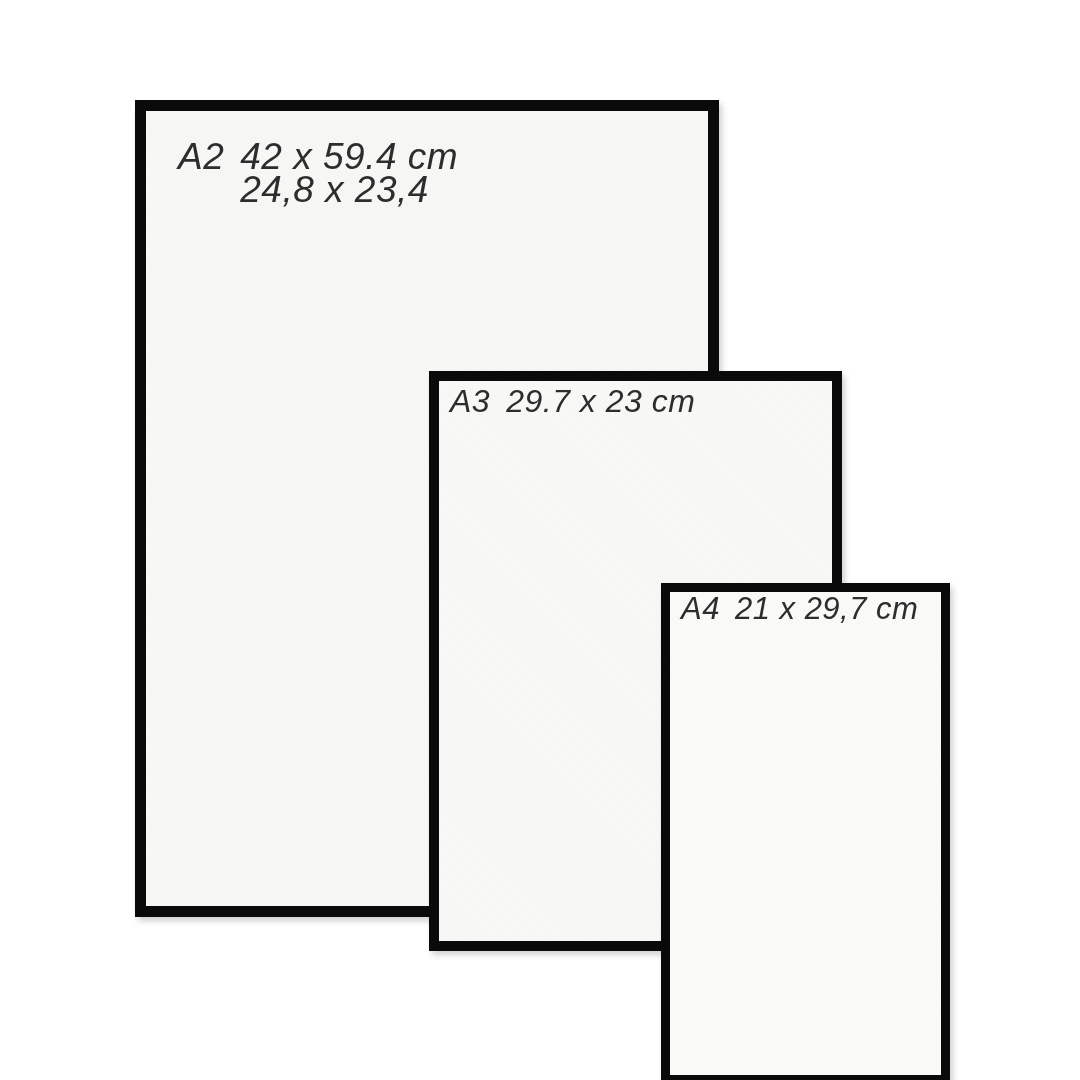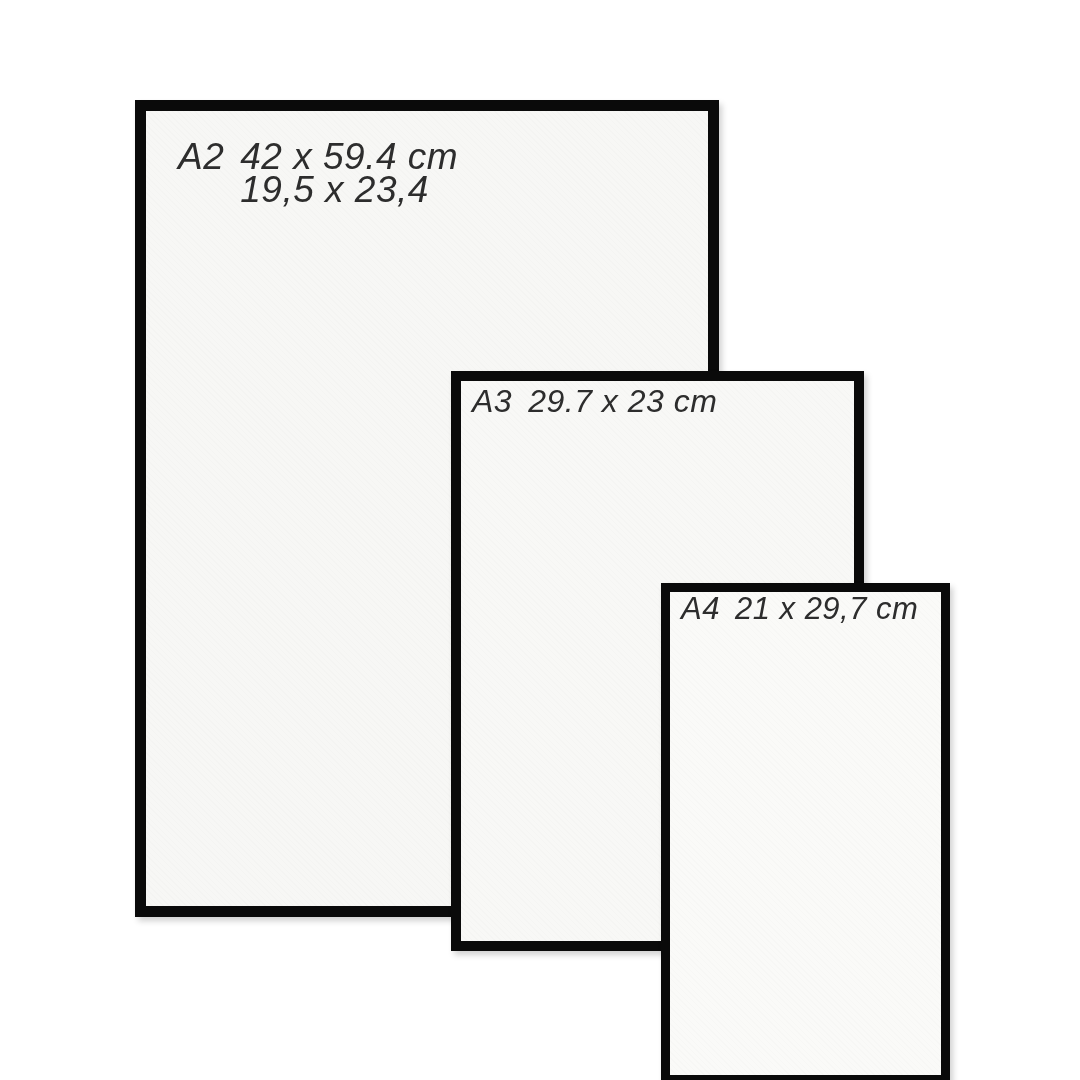--- a/index.html
+++ b/index.html
@@ -39,21 +39,20 @@
     border-width: 11px;
     background: #f7f7f5;
     z-index: 1;
   }
   .frame-a3 {
     left: 429px; top: 371px;
     width: 413px; height: 580px;
     border-width: 10px;
     background: #f8f8f6;
     z-index: 2;
-    margin-left: 22px;
   }
   .frame-a4 {
     left: 661px; top: 583px;
     width: 289px; height: 501px;
     border-width: 9px;
     background: #fafaf8;
     z-index: 3;
   }
   .label {
     position: relative;
@@ -92,21 +91,21 @@
 <body>
 
 <div class="canvas">
 
   <section class="frame frame-a2">
     <div class="paper-texture"></div>
     <div class="label">
       <span class="code">A2</span>
       <span class="dims">
         <span class="cm">42 x 59.4 cm</span>
-        <span class="in">19,5 x 23,4</span>
+        <span class="in">24,8 x 23,4</span>
       </span>
     </div>
   </section>
 
   <section class="frame frame-a3">
     <div class="paper-texture"></div>
     <div class="label">
       <span class="code">A3</span>
       <span class="dims">
         <span class="cm">29.7 x 23 cm</span>

